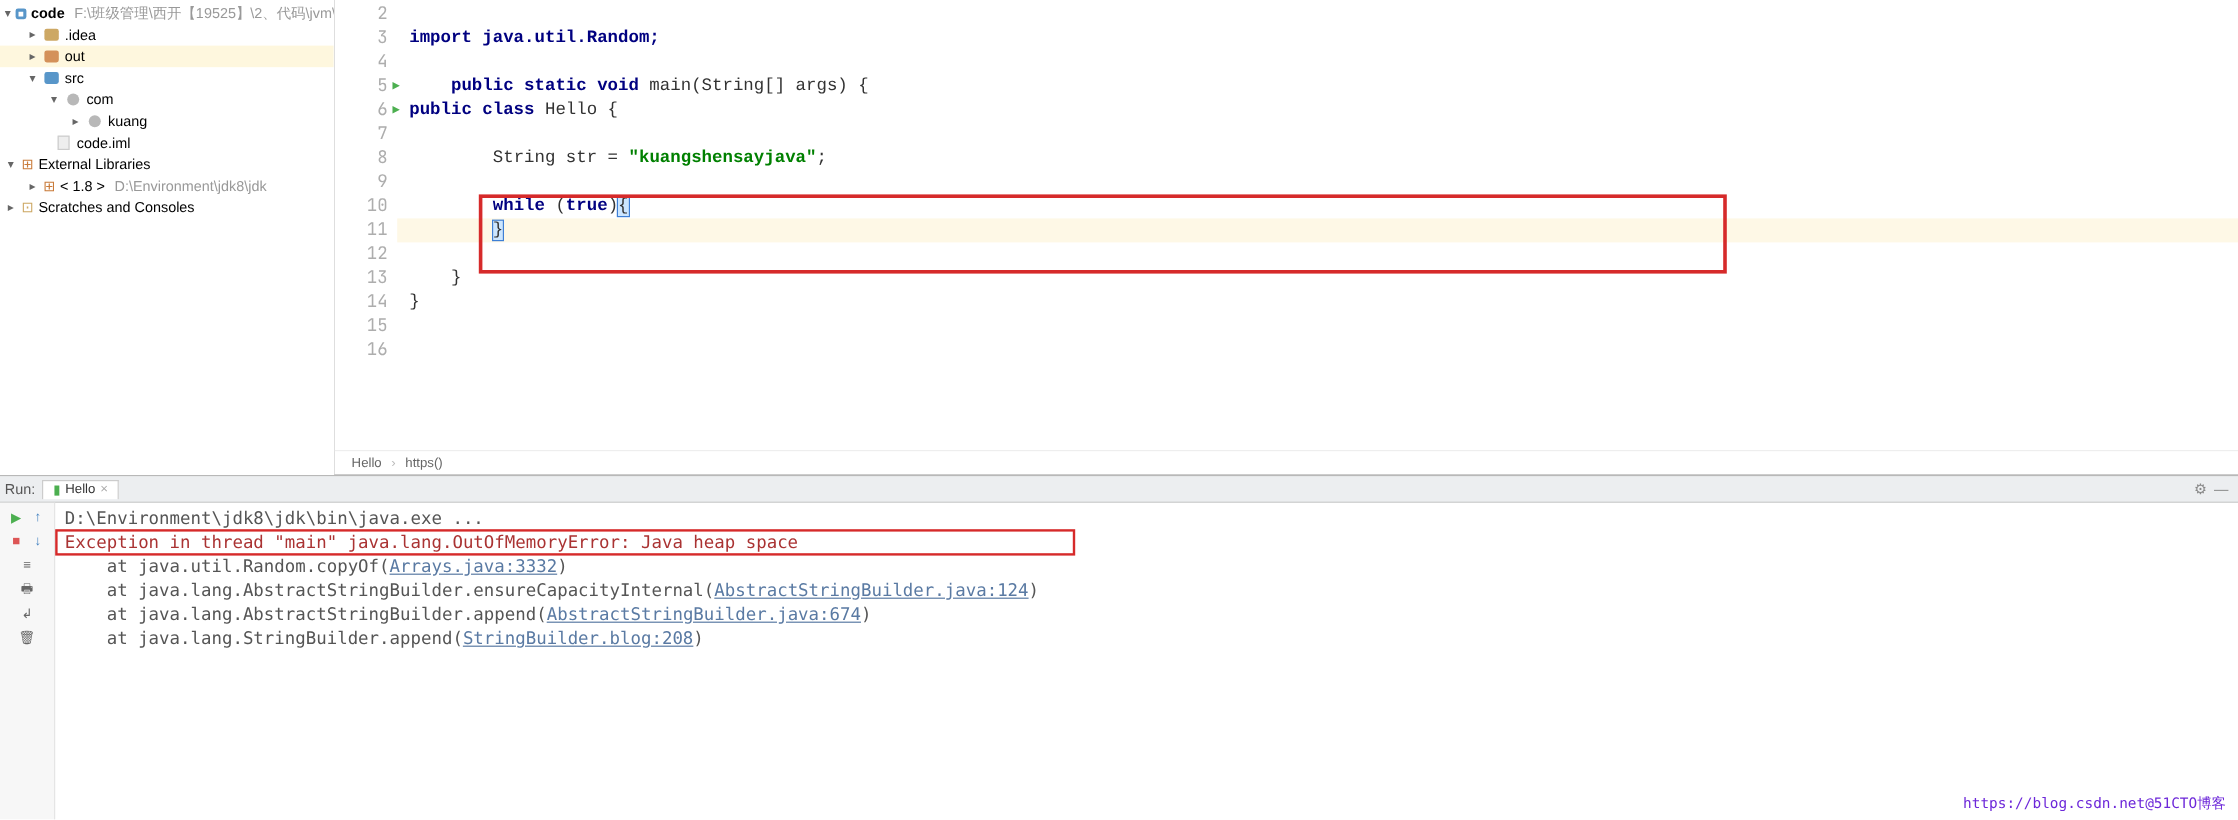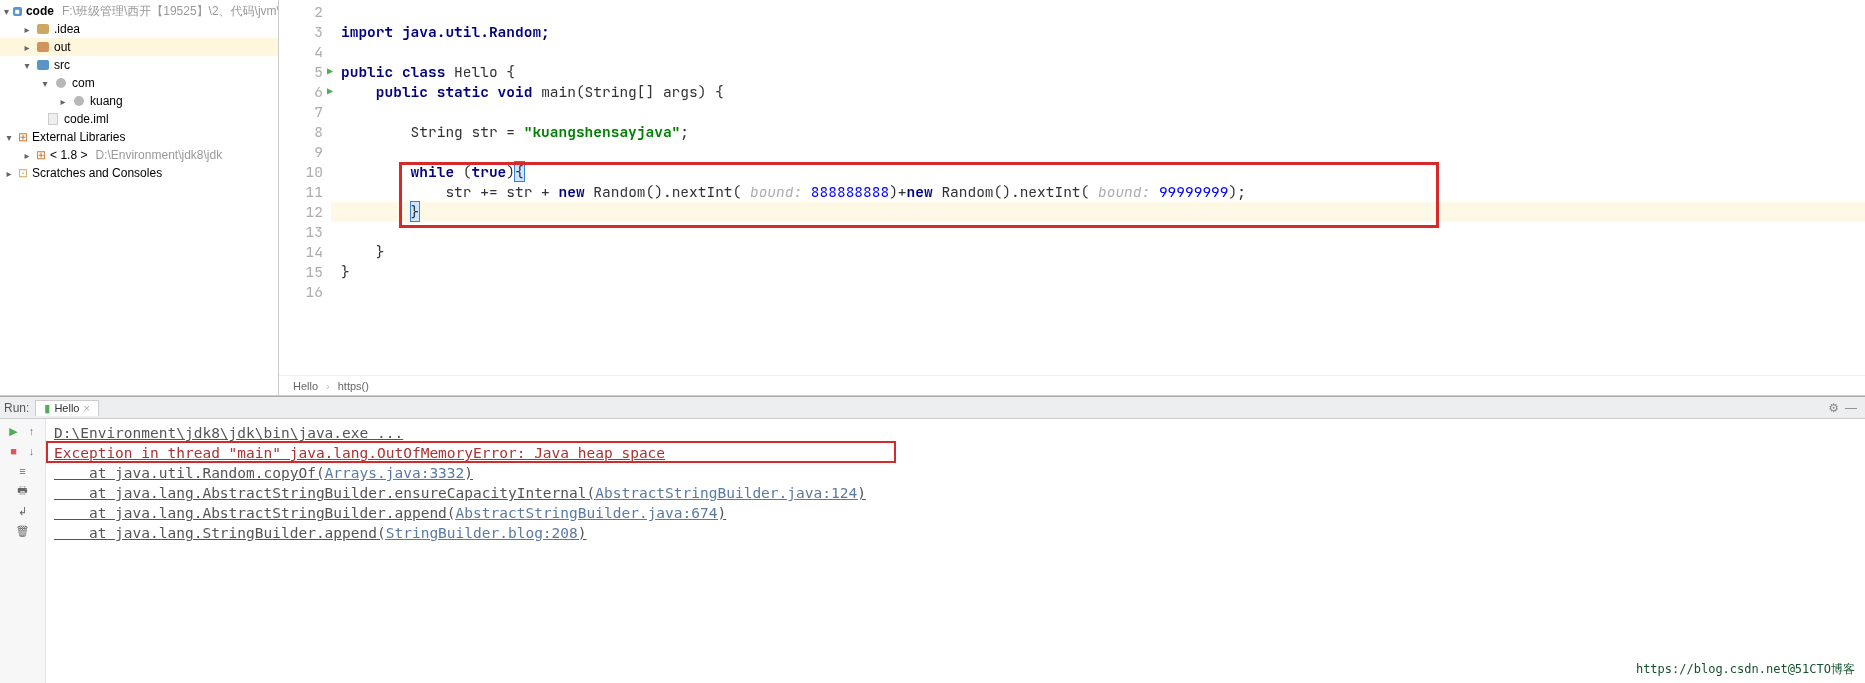--- a/index.html
+++ b/index.html
@@ -24,21 +24,21 @@
 .tree-label { color:#000; }
 .tree-path { color:#999; margin-left:4px; }
 
 
 .editor-wrap { flex:1; display:flex; flex-direction:column; position:relative;}
 .editor-body { flex:1; display:flex; font-family:"JetBrains Mono","Consolas",monospace; font-size:14.5px; line-height:20px; background:#fff; position:relative;}
 .gutter { width:52px; text-align:right; color:#adadad; padding-right:8px; padding-top:2px; user-select:none; position:relative;}
 .gutter .ln { height:20px;}
 .run-mark { position:absolute; right:-10px; color:#4caf50; font-size:10px;}
 .code-col { flex:1; padding-top:2px; position:relative;}
-.code-line { height:20px; white-space:pre; padding-left:10px;}
+.code-line { height:20px; white-space:pre; padding-left:10px;font-family:Liberation Mono, monospace;}
 .kw { color:#000080; font-weight:bold;}
 .str { color:#008000; font-weight:bold;}
 .num { color:#0000ff;}
 .hint { color:#adadad; font-style:italic;}
 .hl-line { background:#fef8e6;}
 .caret-box { background:#cce6ff; outline:1px solid #3d7fd6;}
 .redbox { position:absolute; border:3px solid #d62a2a; pointer-events:none;}
 
 
 .breadcrumb { height:20px; border-top:1px solid #eee; display:flex; align-items:center; gap:8px; padding-left:14px; font-size:11px; color:#666; background:#fff;}
@@ -53,25 +53,25 @@
 .run-tabs .gearset { margin-left:auto; margin-right:8px; color:#888; display:flex; gap:6px; font-size:12px;}
 .run-body { flex:1; display:flex;}
 .run-gutter { width:46px; background:#f7f7f7; border-right:1px solid #e5e5e5; display:flex; flex-direction:column; align-items:center; padding-top:4px; gap:4px;}
 .run-gutter .row2 { display:flex; gap:2px;}
 .gbtn { width:16px; height:16px; display:flex; align-items:center; justify-content:center; font-size:11px; color:#666;}
 .gbtn.play{color:#4caf50;}
 .gbtn.stop{color:#d55;}
 .gbtn.up{color:#3f7fbf;}
 .gbtn.down{color:#3f7fbf;}
 .console { flex:1; font-family:"Consolas",monospace; font-size:14.5px; line-height:20px; padding:4px 0 4px 8px; color:#555; position:relative;}
-.console .ln{ white-space:pre;text-decoration:underline;}
+.console .ln{ white-space:pre;}
 .console .err{ color:#a33;}
 .console .link{ color:#5a7aa3; text-decoration:underline;}
 .redbox2{ position:absolute; border:2px solid #d62a2a; pointer-events:none;}
-.watermark{ position:absolute; right:10px; bottom:4px; color:#14532d; font-size:12px;}
+.watermark{ position:absolute; right:10px; bottom:4px; color:#6d28d9; font-size:12px;}
 </style>
 </head>
 <body>
 
 <div class="container">
  <div class="top-area">
 
   <div class="tree">
    <div class="tree-row">
     <span class="tree-arrow">▾</span>
@@ -154,27 +154,26 @@
      <div class="ln">12</div>
      <div class="ln">13</div>
      <div class="ln">14</div>
      <div class="ln">15</div>
      <div class="ln">16</div>
     </div>
     <div class="code-col">
      <div class="code-line"></div>
      <div class="code-line"><span class="kw">import java.util.Random;</span></div>
      <div class="code-line"></div>
+     <div class="code-line">    <span class="kw">public static void </span><span>main(String[] args) {</span></div>
      <div class="code-line"><span class="kw">public class </span><span>Hello {</span></div>
-     <div class="code-line">    <span class="kw">public static void </span><span>main(String[] args) {</span></div>
      <div class="code-line"></div>
      <div class="code-line">        <span>String str = </span><span class="str">"kuangshensayjava"</span><span>;</span></div>
      <div class="code-line"></div>
      <div class="code-line">        <span class="kw">while </span><span>(</span><span class="kw">true</span><span>)</span><span class="caret-box">{</span></div>
-     <div class="code-line">            <span>str += str + </span><span class="kw">new </span><span>Random().nextInt(</span><span class="hint"> bound: </span><span class="num">888888888</span><span>)+</span><span class="kw">new </span><span>Random().nextInt(</span><span class="hint"> bound: </span><span class="num">99999999</span><span>);</span></div>
      <div class="code-line hl-line">        <span class="caret-box">}</span></div>
      <div class="code-line"></div>
      <div class="code-line">    <span>}</span></div>
      <div class="code-line"><span>}</span></div>
      <div class="code-line"></div>
      <div class="redbox" style="left:68px; top:162px; width:1040px; height:66px;"></div>
     </div>
    </div>
    <div class="breadcrumb">
     <span>Hello</span>

